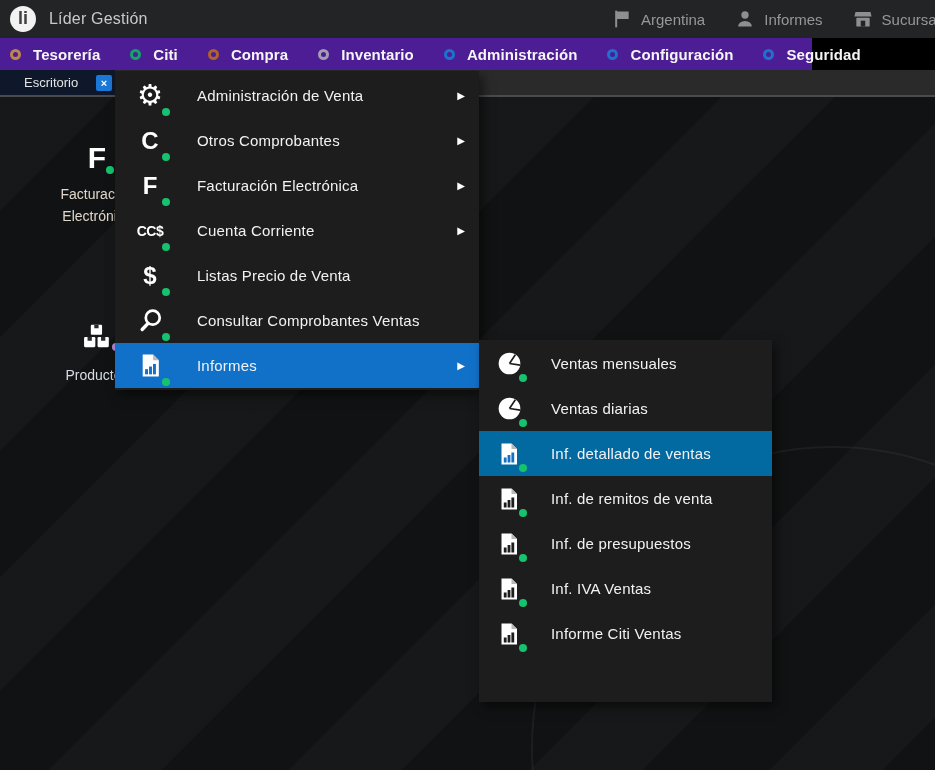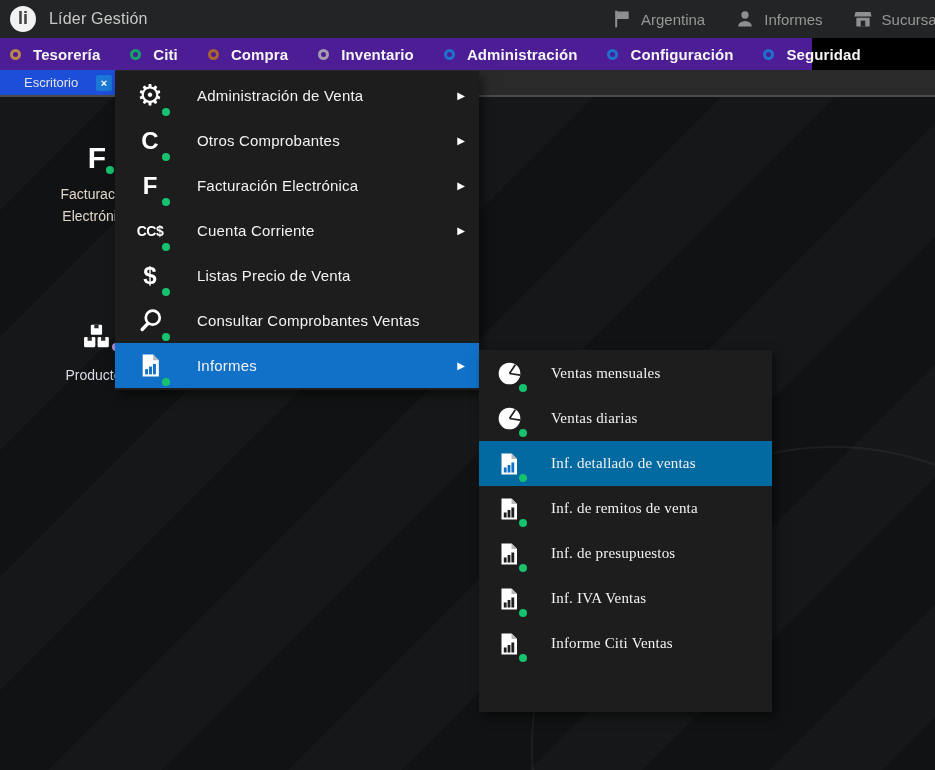--- a/index.html
+++ b/index.html
@@ -33,21 +33,21 @@
   }
   .mb-item{display:flex;align-items:center;gap:12px;cursor:pointer;}
   .mb-ring{width:11px;height:11px;border-radius:50%;border:3px solid #888;box-sizing:border-box;background:transparent;flex:none;}
   .mb-label{color:#f5f5f5;font-size:15px;font-weight:700;letter-spacing:.1px;}
   
   .tabstrip{
     position:absolute;left:0;top:70px;width:935px;height:25px;
     background:#2a2a2a;border-bottom:2px solid #4b4b4b;z-index:1;
   }
   .tab{
-    position:absolute;left:0;top:0;width:115px;height:25px;background:#1d4ed8;
+    position:absolute;left:0;top:0;width:115px;height:25px;background:#0f172a;
     display:flex;align-items:center;cursor:pointer;
   }
   .tab-label{margin-left:24px;color:#e4e4e4;font-size:13px;}
   .tab-close{
     margin-left:auto;margin-right:3px;width:16px;height:16px;border-radius:2px;
     background:#1b78d6;color:#fff;font-size:11px;font-weight:700;line-height:16px;
     text-align:center;cursor:pointer;flex:none;
   }
   
   .desktop{
@@ -69,21 +69,21 @@
     right:-8px;bottom:-1px;
   }
   .dot.inset{right:-2px;bottom:-2px;}
   .dot.purple{background:#b58ad6;}
   
   .panel{
     position:absolute;background:#1d1d1d;z-index:5;
     box-shadow:4px 5px 10px rgba(0,0,0,.5);
   }
   .menu-panel{left:115px;top:71px;width:364px;height:319px;padding-top:2px;box-sizing:border-box;}
-  .sub-panel{left:479px;top:350px;width:293px;height:362px;padding-top:1px;box-sizing:border-box;font-family:Liberation Serif, serif;}
+  .sub-panel{left:479px;top:340px;width:293px;height:362px;padding-top:1px;box-sizing:border-box;}
   .menu-item{height:45px;display:flex;align-items:center;padding:0 14px 0 17px;cursor:pointer;}
   .menu-item.hl{background:#1171c8;}
   .mi-icon{
     width:36px;height:36px;position:relative;display:flex;align-items:center;
     justify-content:center;flex:none;
   }
   .mi-icon .glyph{color:#fff;font-weight:700;line-height:1;}
   .g-lg{font-size:24px;}
   .g-sm{font-size:14px;letter-spacing:-.5px;}
   .g-gear{font-family:"DejaVu Sans",sans-serif;font-size:29px;font-weight:400;}

